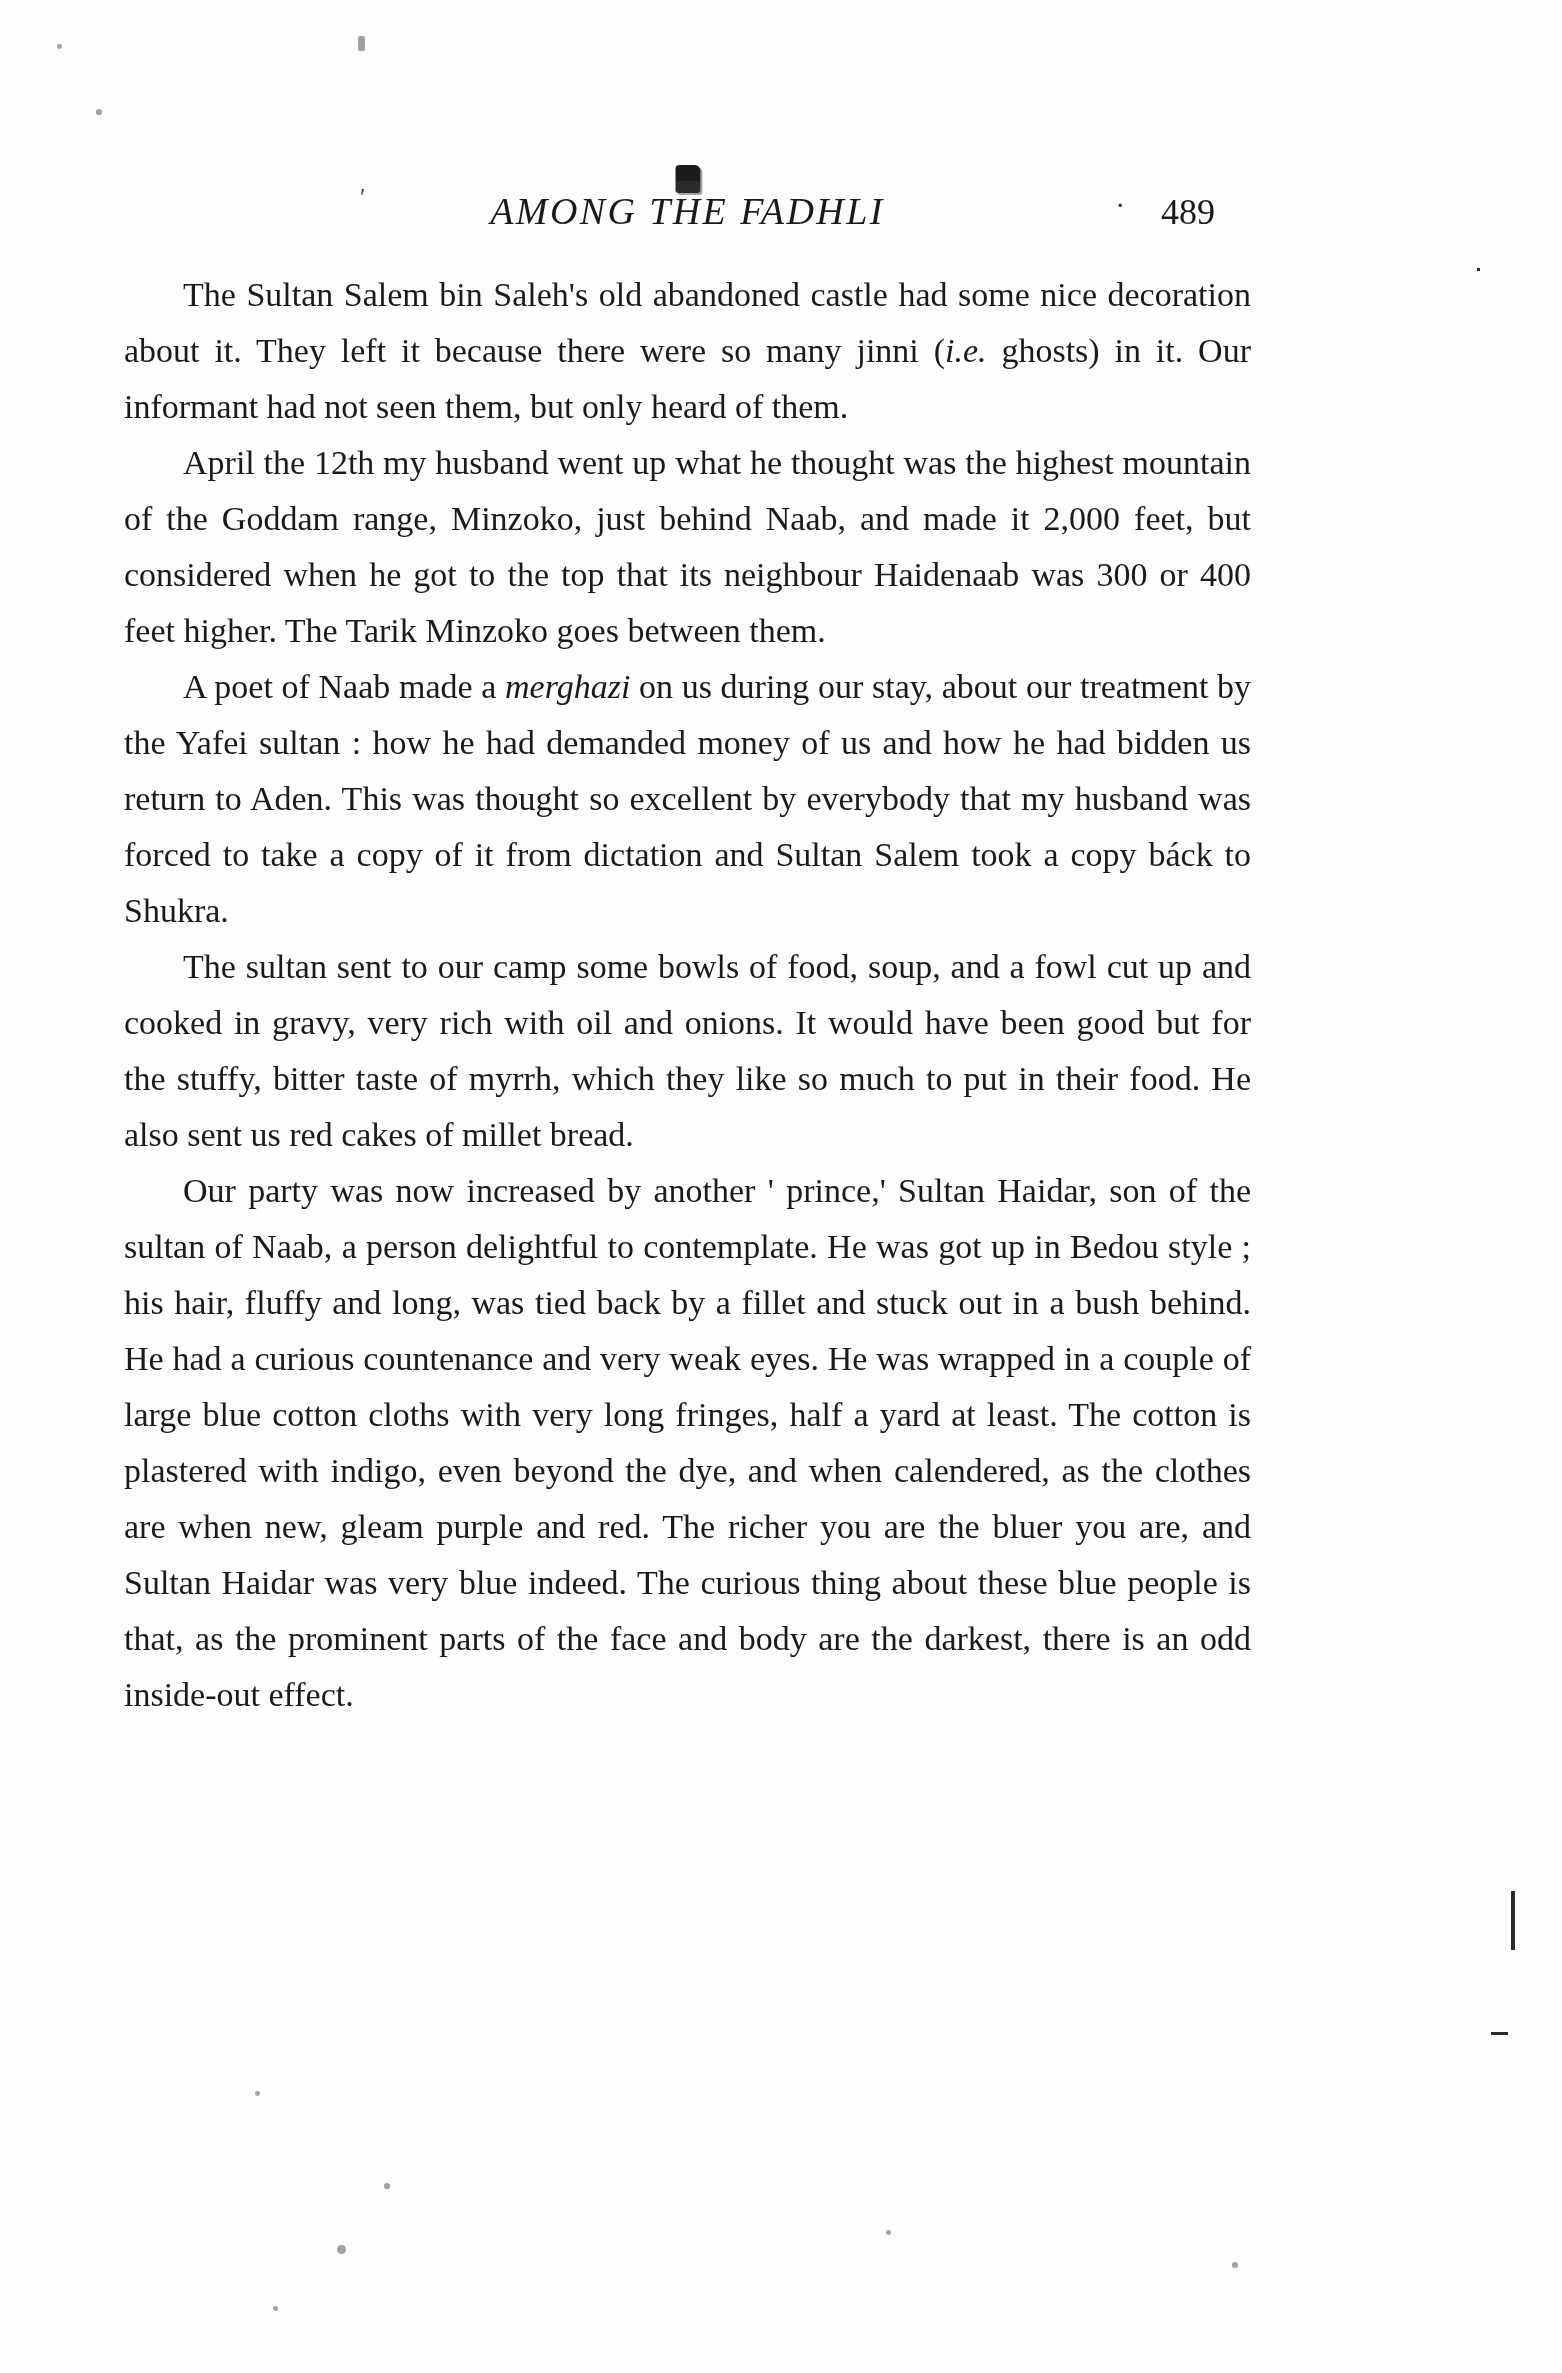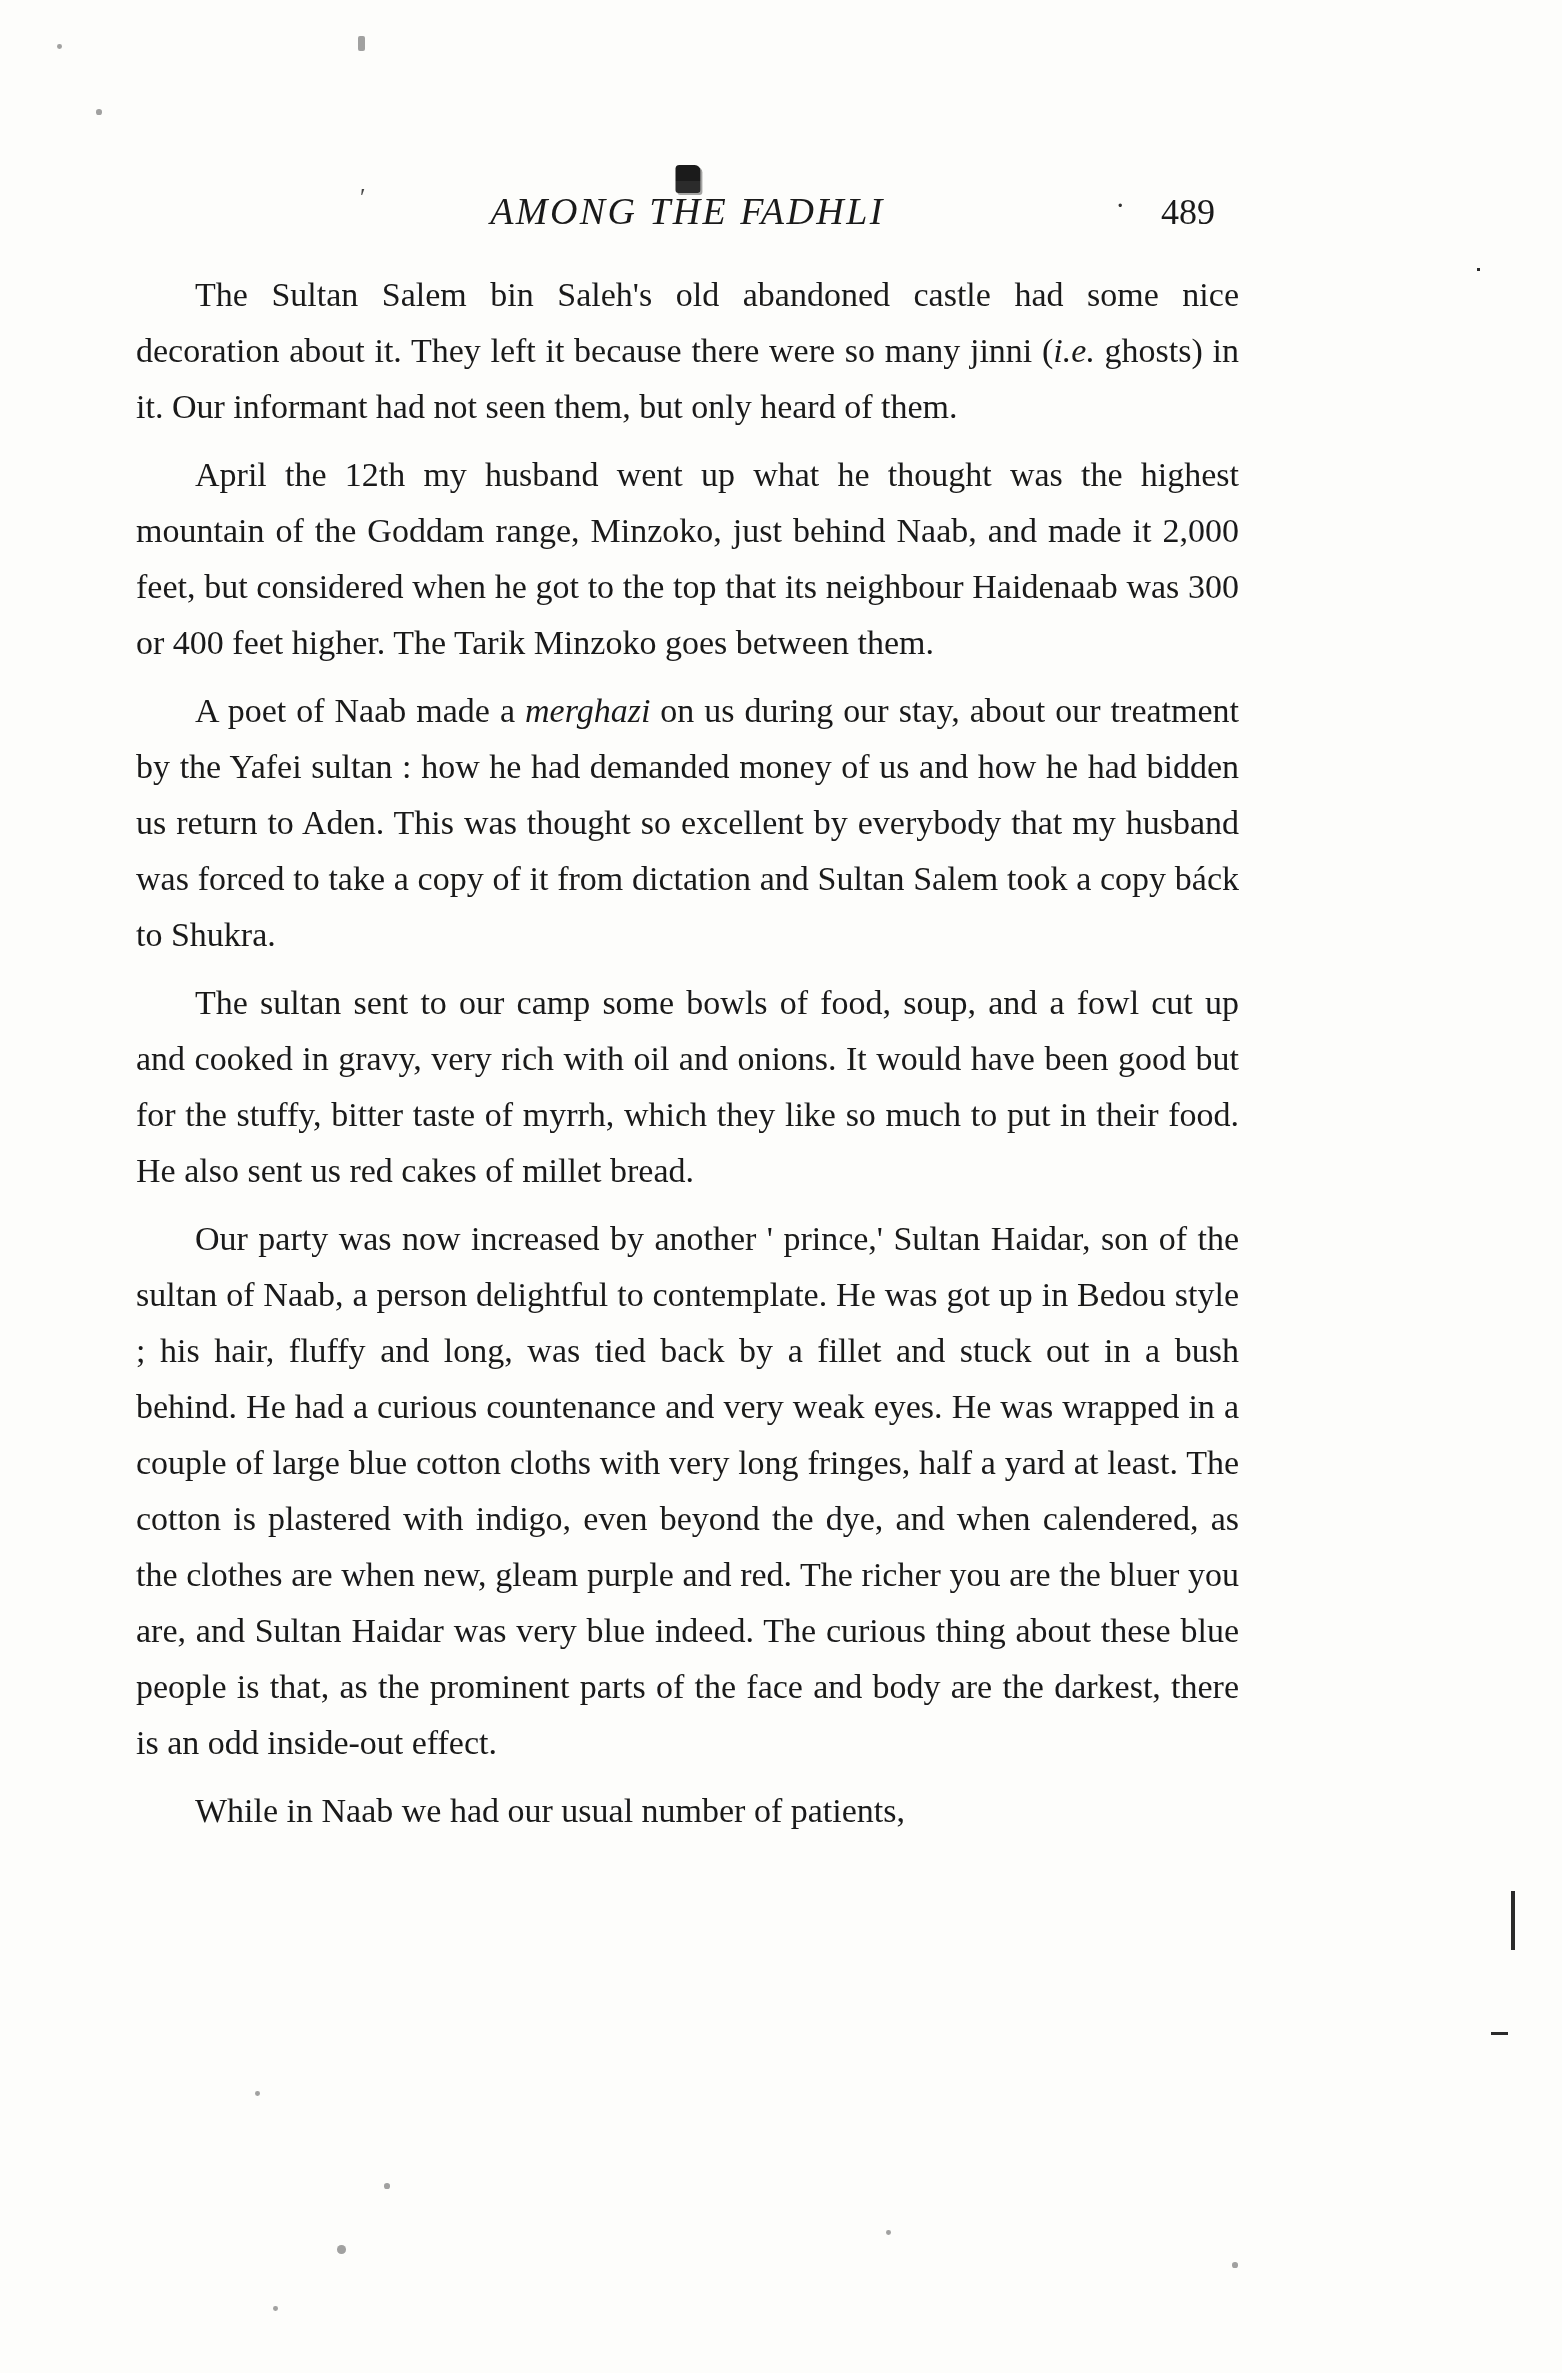--- a/index.html
+++ b/index.html
@@ -86,21 +86,21 @@
   }
 
   .body-text {
     margin-top: 34px;
     font-size: 34px;
     line-height: 56px;
     text-align: justify;
     text-justify: inter-word;
   }
   .body-text p {
-    margin: 12px;
+    margin: 0;
     text-indent: 59px;
   }
   .body-text i {
     font-style: italic;
   }
 
   
   .margin-stroke {
     position: absolute;
     background: #2a2a2a;
@@ -133,18 +133,17 @@
       <span class="head-dot">·</span>
       <span class="head-folio">489</span>
     </div>
 
     <div class="body-text">
       <p>The Sultan Salem bin Saleh's old abandoned castle had some nice decoration about it.  They left it because there were so many jinni (<i>i.e.</i> ghosts) in it.  Our informant had not seen them, but only heard of them.</p>
       <p>April the 12th my husband went up what he thought was the highest mountain of the Goddam range, Minzoko, just behind Naab, and made it 2,000 feet, but considered when he got to the top that its neighbour Haidenaab was 300 or 400 feet higher.  The Tarik Minzoko goes between them.</p>
       <p>A poet of Naab made a <i>merghazi</i> on us during our stay, about our treatment by the Yafei sultan : how he had demanded money of us and how he had bidden us return to Aden.  This was thought so excellent by everybody that my husband was forced to take a copy of it from dictation and Sultan Salem took a copy báck to Shukra.</p>
       <p>The sultan sent to our camp some bowls of food, soup, and a fowl cut up and cooked in gravy, very rich with oil and onions.  It would have been good but for the stuffy, bitter taste of myrrh, which they like so much to put in their food.  He also sent us red cakes of millet bread.</p>
       <p>Our party was now increased by another ' prince,' Sultan Haidar, son of the sultan of Naab, a person delightful to contemplate.  He was got up in Bedou style ; his hair, fluffy and long, was tied back by a fillet and stuck out in a bush behind.  He had a curious countenance and very weak eyes.  He was wrapped in a couple of large blue cotton cloths with very long fringes, half a yard at least.  The cotton is plastered with indigo, even beyond the dye, and when calendered, as the clothes are when new, gleam purple and red.  The richer you are the bluer you are, and Sultan Haidar was very blue indeed.  The curious thing about these blue people is that, as the prominent parts of the face and body are the darkest, there is an odd inside-out effect.</p>
-      <p>While in Naab we had our usual number of patients,</p>
     </div>
 
   </div>
 </div>
 
 
 </body></html>

